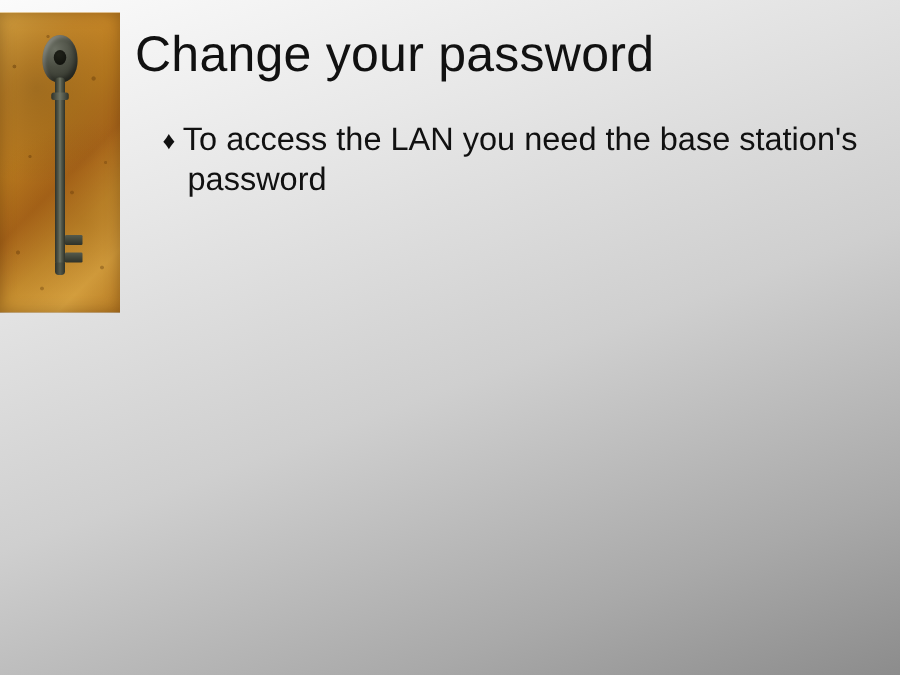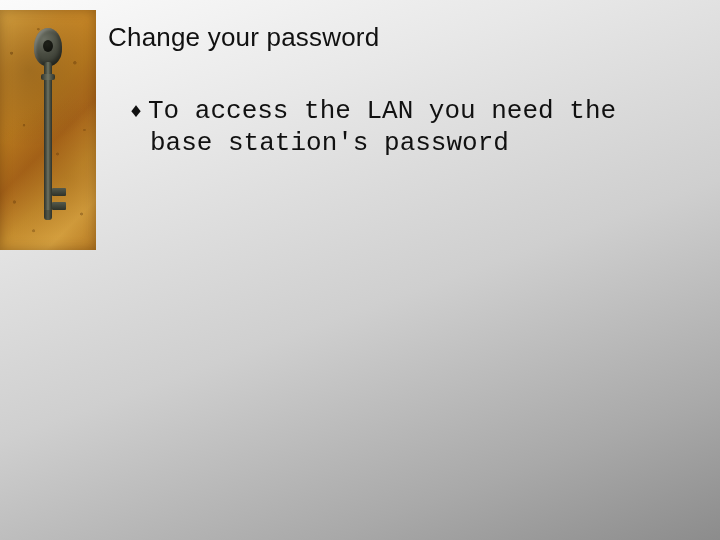--- a/index.html
+++ b/index.html
@@ -108,38 +108,37 @@
     width: 8px;
     height: 10px;
     background: linear-gradient(90deg, #2f3229, #555a4c, #2f3229);
     border-radius: 0 0 3px 3px;
   }
 
   .title {
     position: absolute;
     left: 108px;
     top: 22px;
-    font-size: 26px;
+    font-size: 40px;
     color: #111;
     letter-spacing: 0.2px;
   }
   .body {
     position: absolute;
     left: 130px;
     top: 96px;
     width: 560px;
     font-size: 26px;
     line-height: 1.22;
     color: #111;
   }
   .bullet {
     margin-bottom: 4px;
     text-indent: -20px;
     padding-left: 20px;
-    font-family: Liberation Mono, monospace;
   }
   .bullet .mark {
     display: inline;
     font-size: 20px;
     position: relative;
     top: -1px;
     margin-right: 6px;
   }
 </style>
 </head>

